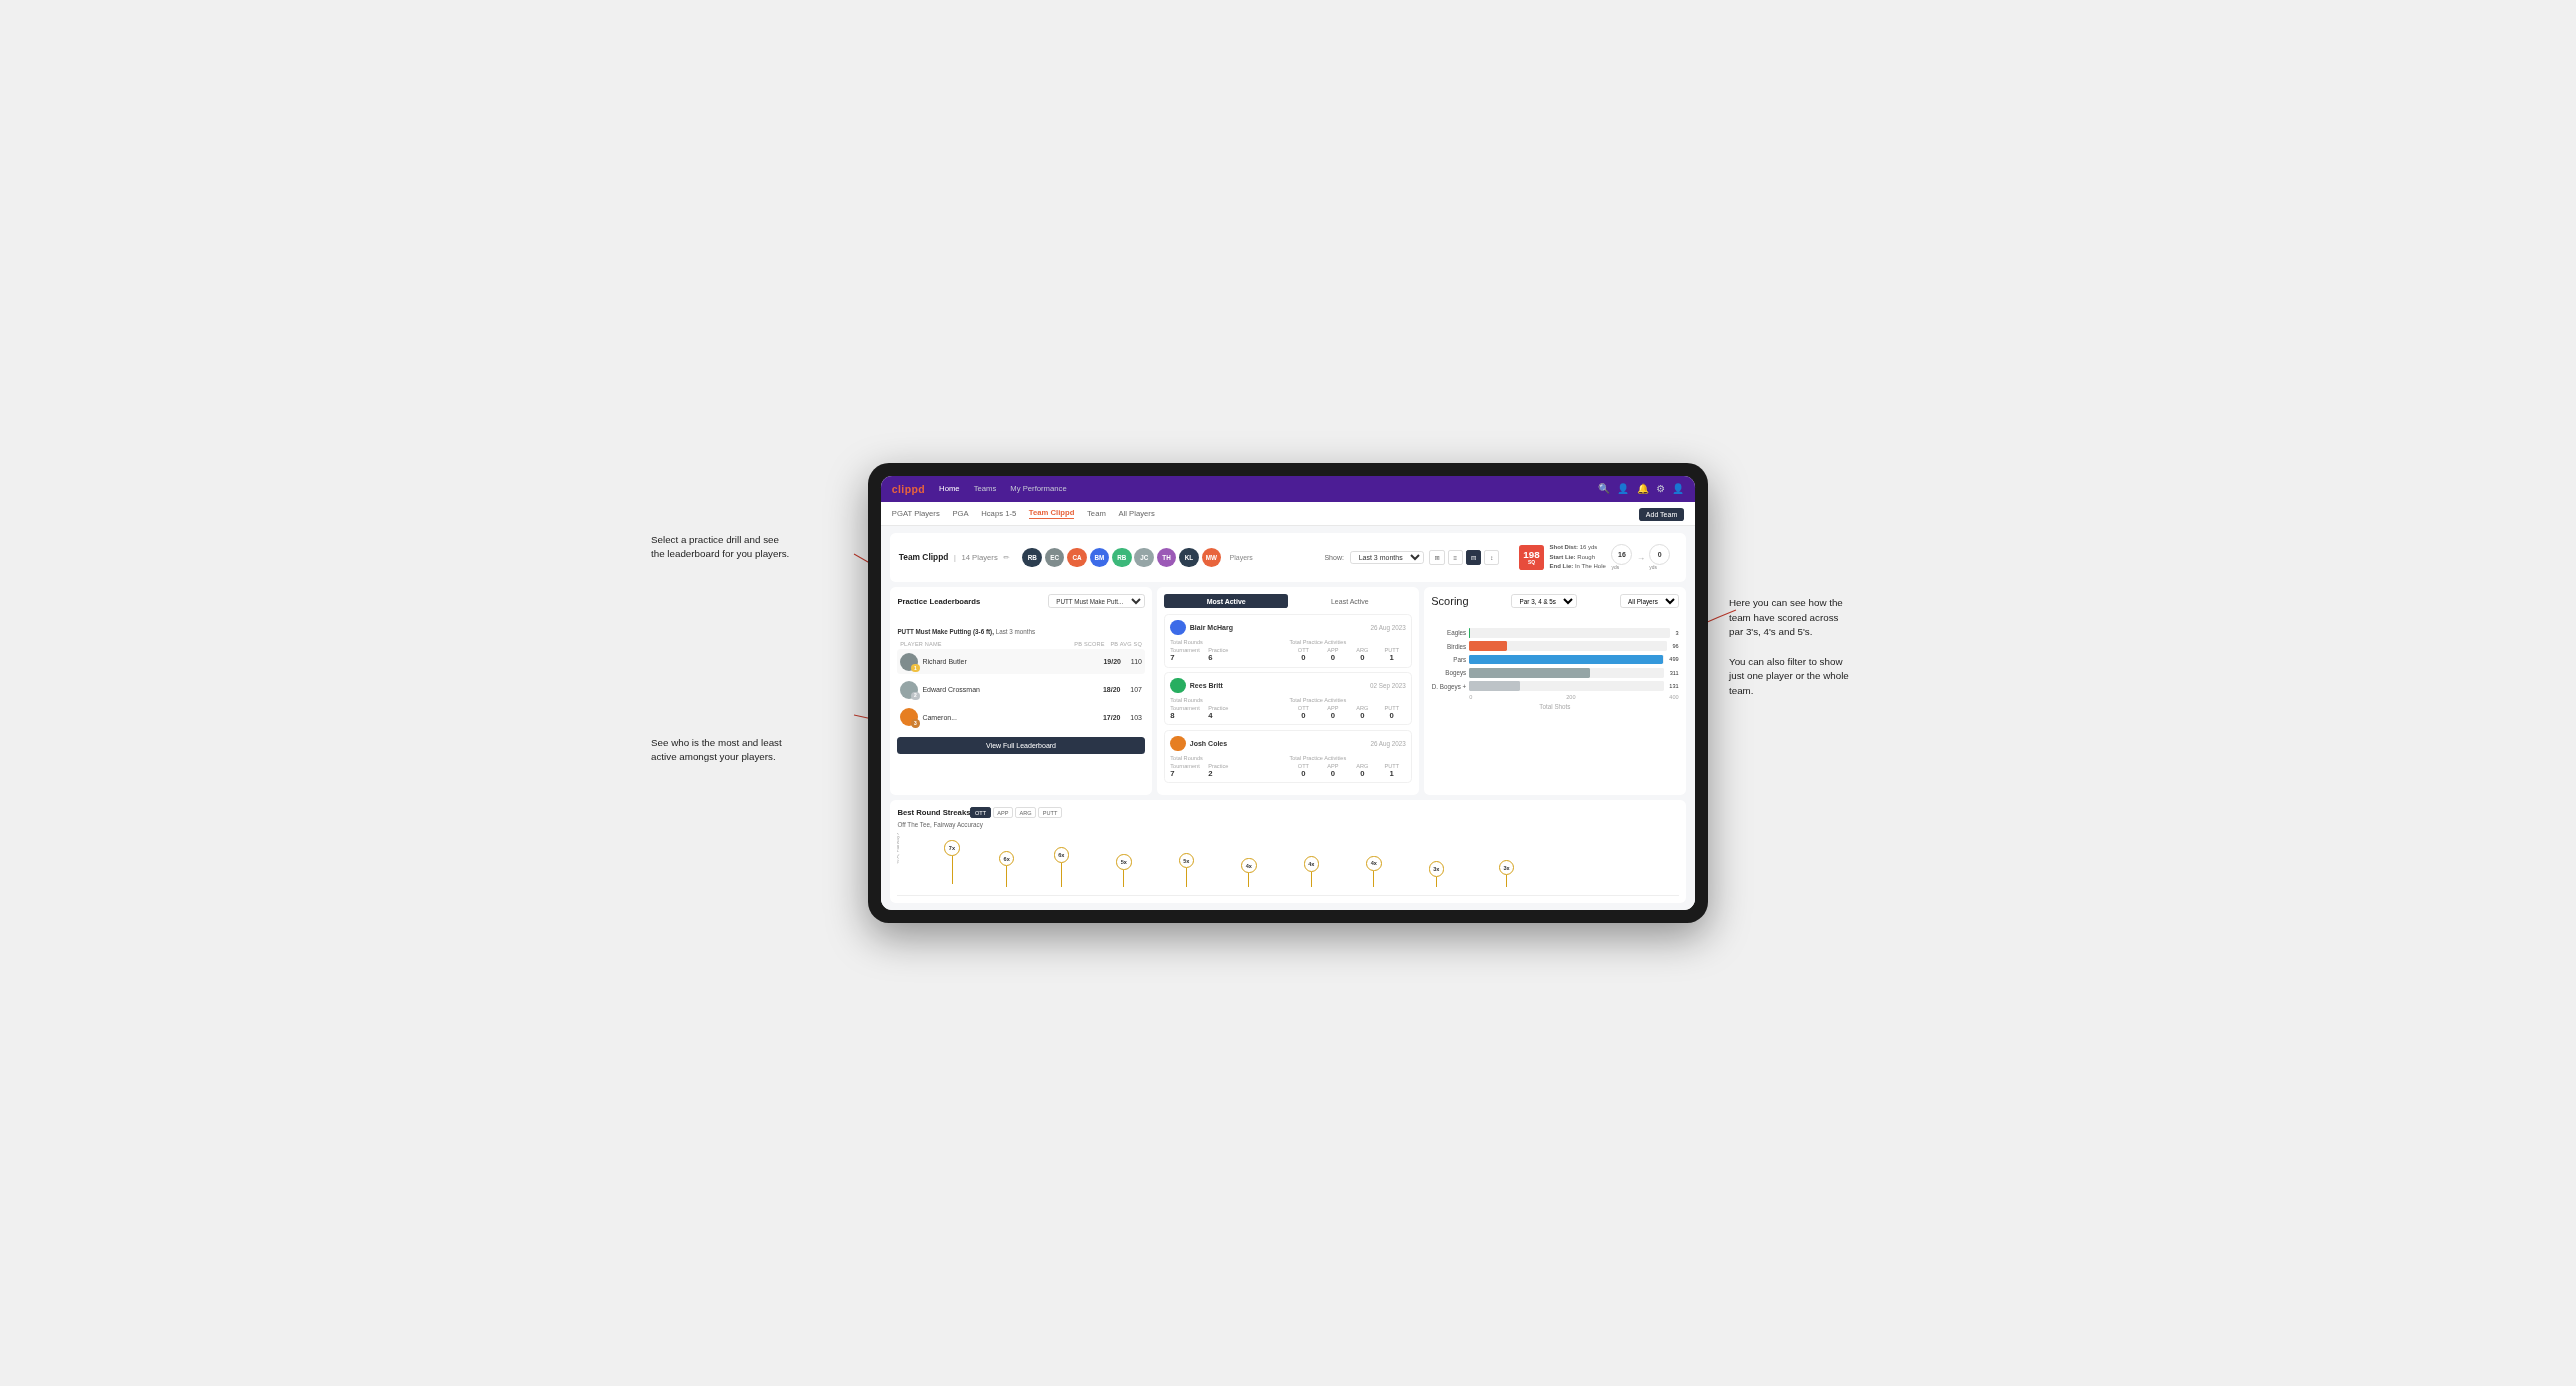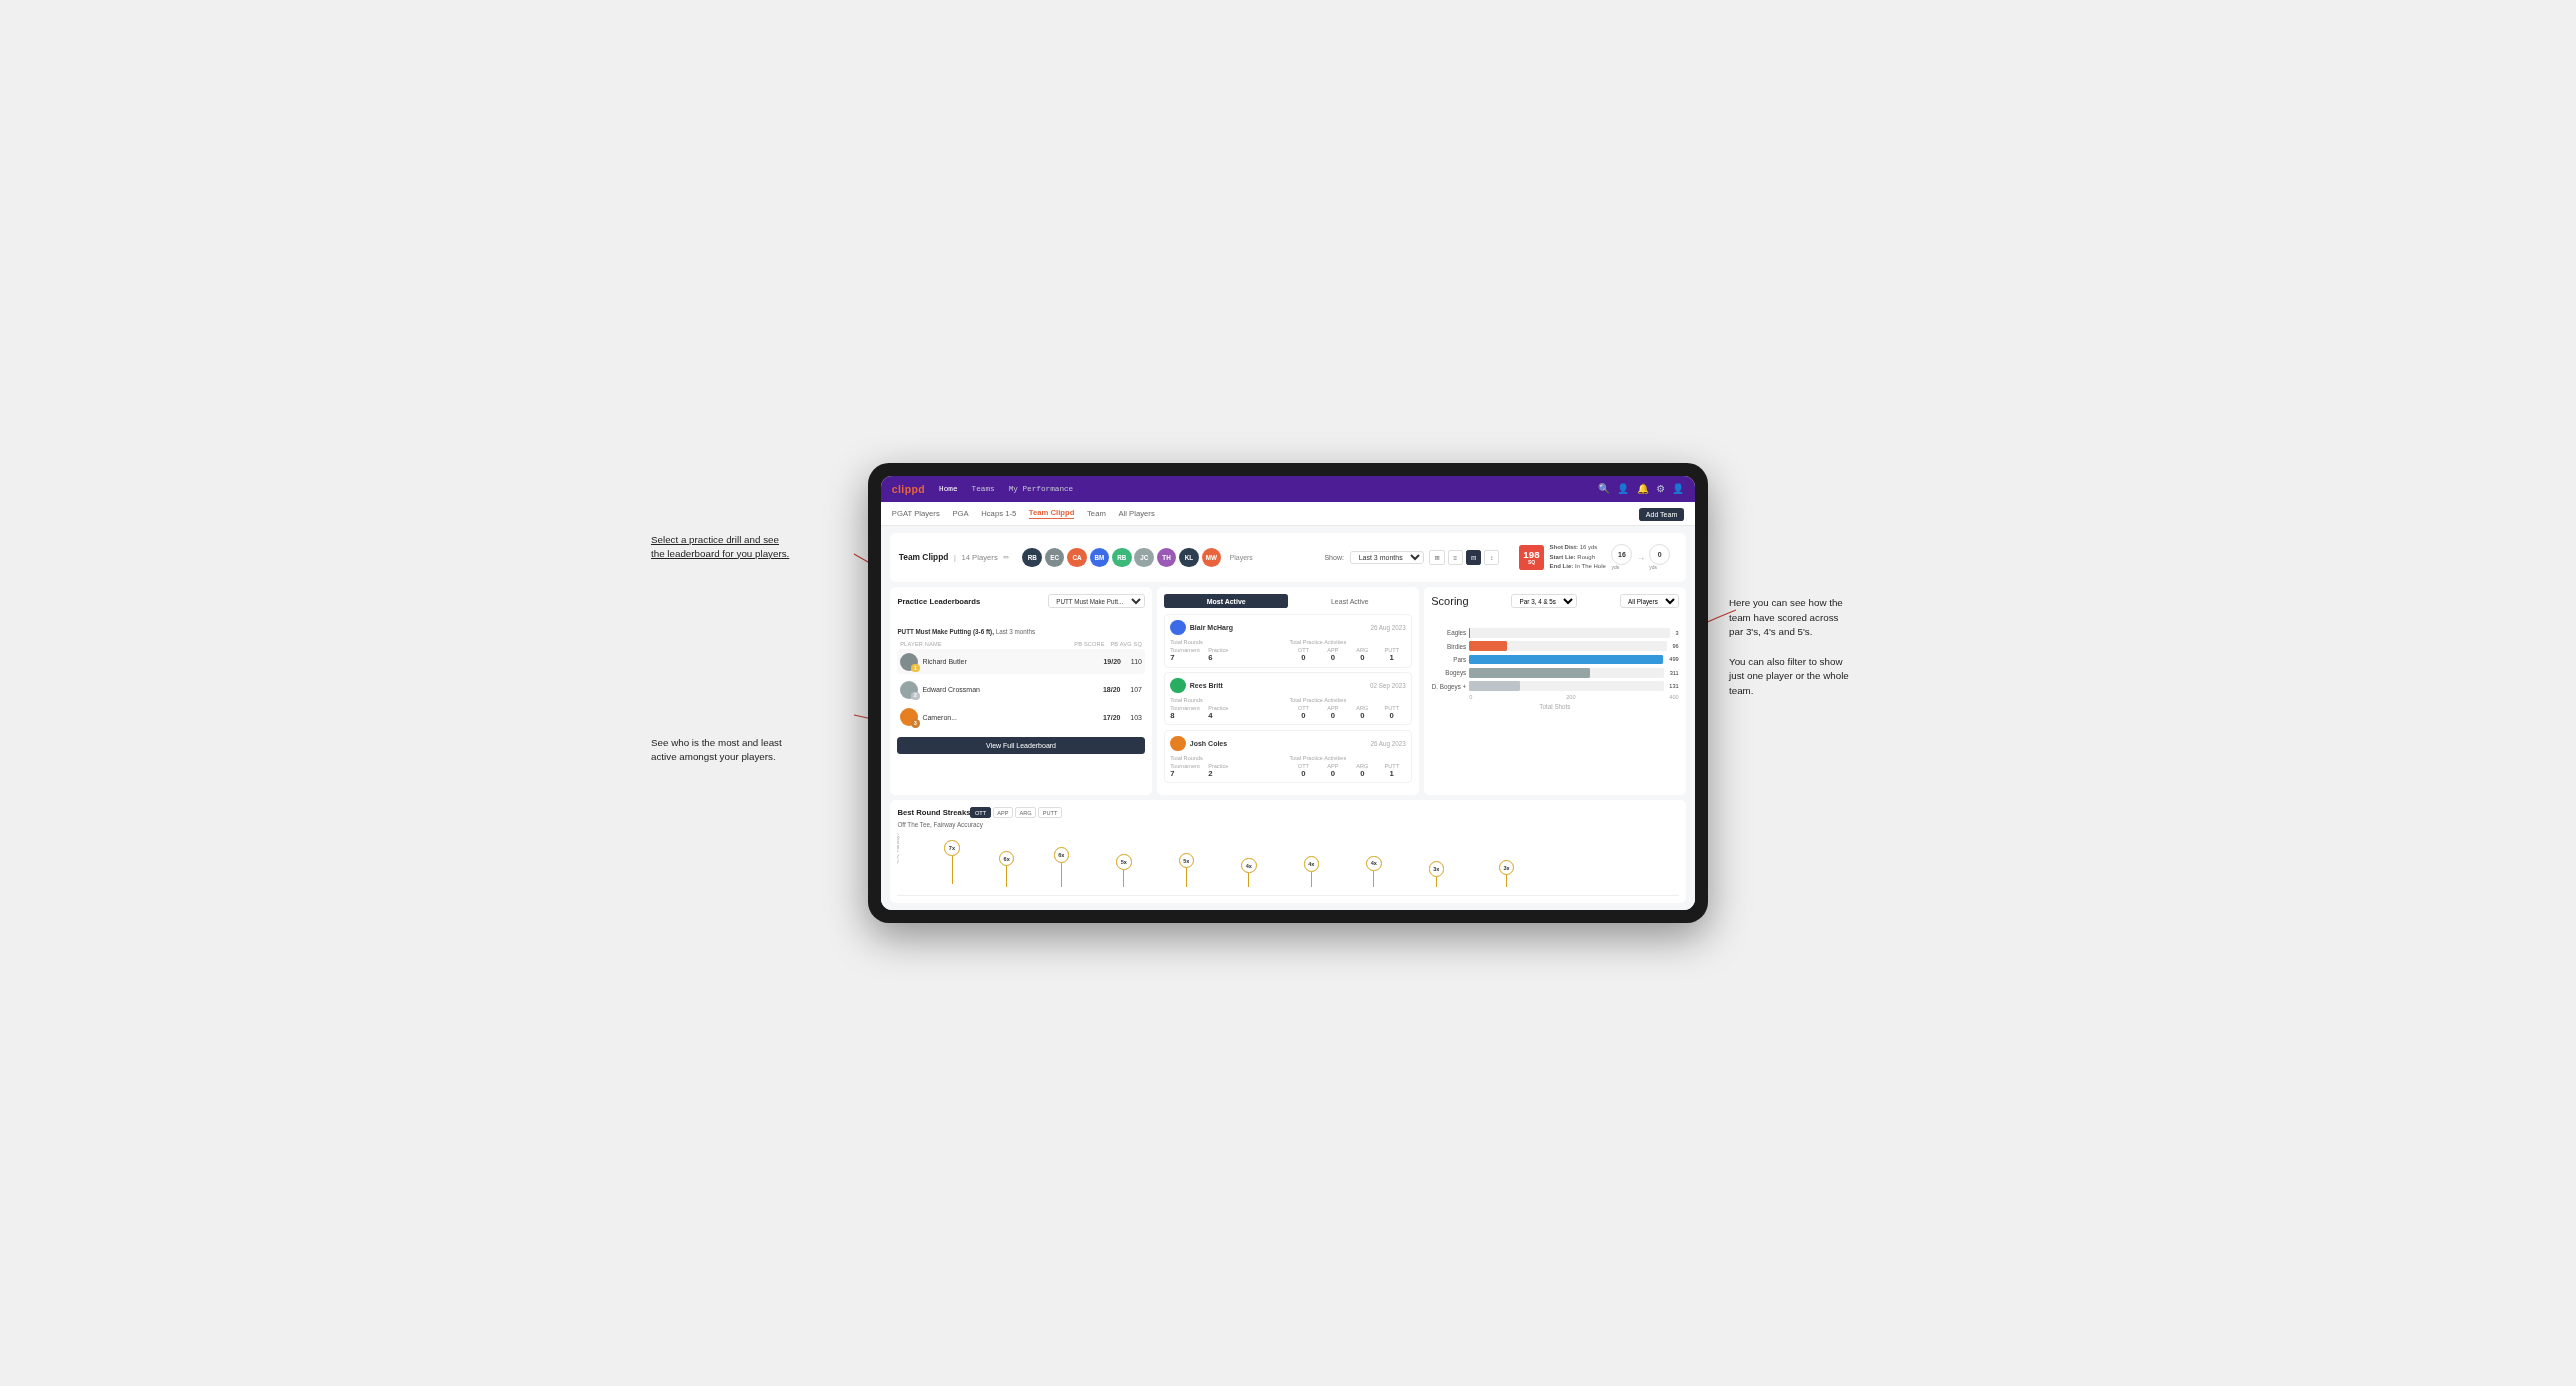--- a/index.html
+++ b/index.html
@@ -21,21 +21,20 @@
 
     
     .annotation-left-top {
       position: absolute;
       left: -217px;
       top: 70px;
       width: 203px;
       font-size: 9.8px;
       color: #222;
       line-height: 1.4;
-      text-decoration: underline;
     }
     .annotation-left-bottom {
       position: absolute;
       left: -217px;
       top: 273px;
       width: 203px;
       font-size: 9.8px;
       color: #222;
       line-height: 1.4;
     }
@@ -83,21 +82,20 @@
     .nav-logo {
       color: #e8643c;
       font-size: 10.5px;
       font-weight: 700;
       letter-spacing: 0.4px;
     }
     .nav-item {
       color: #c5c8d4;
       font-size: 7.7px;
       cursor: pointer;
-      font-family: Liberation Mono, monospace;
     }
     .nav-item.active {
       color: #fff;
     }
     .nav-right {
       margin-left: auto;
       display: flex;
       align-items: center;
       gap: 7px;
       color: #c5c8d4;

